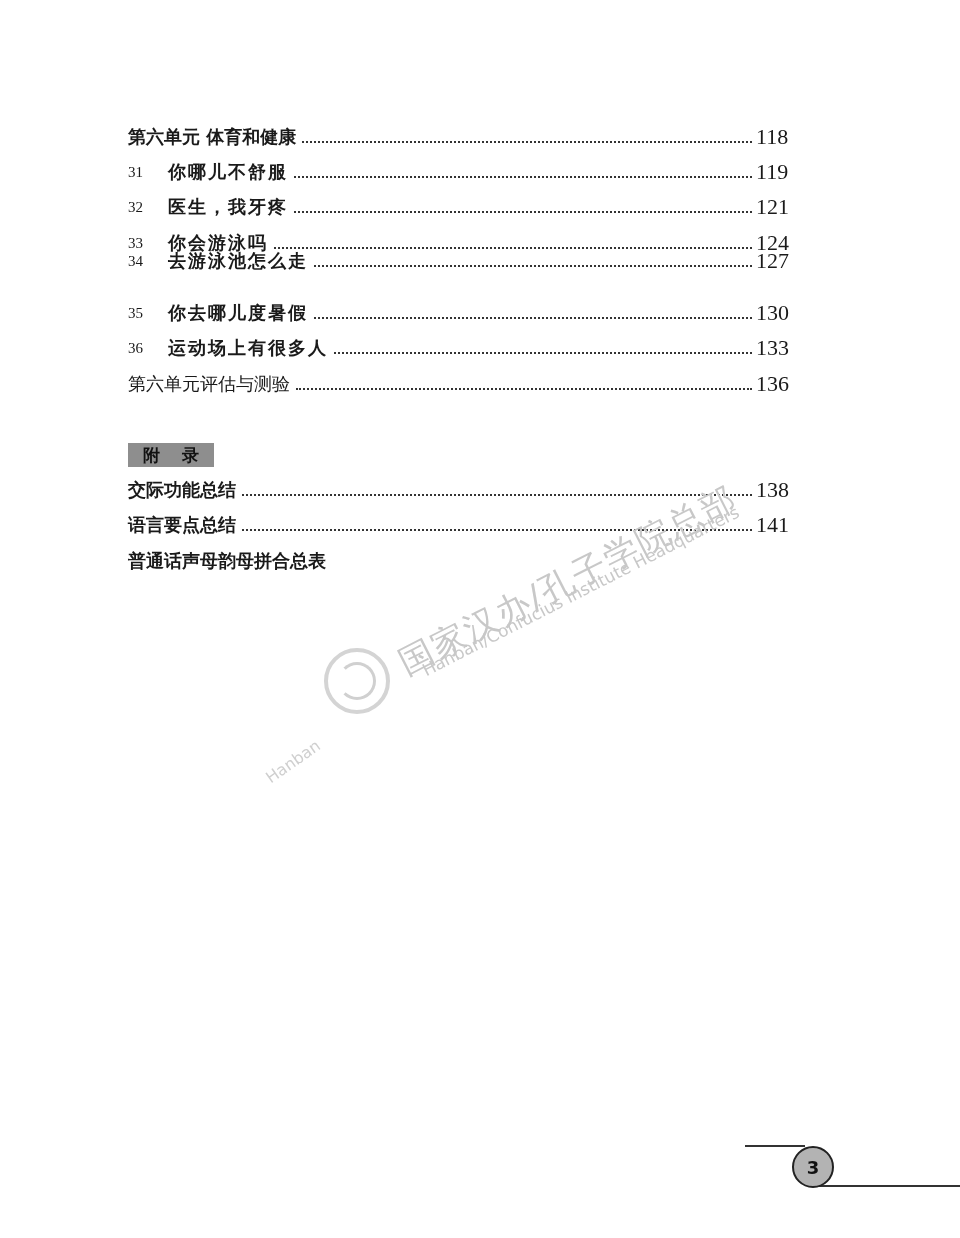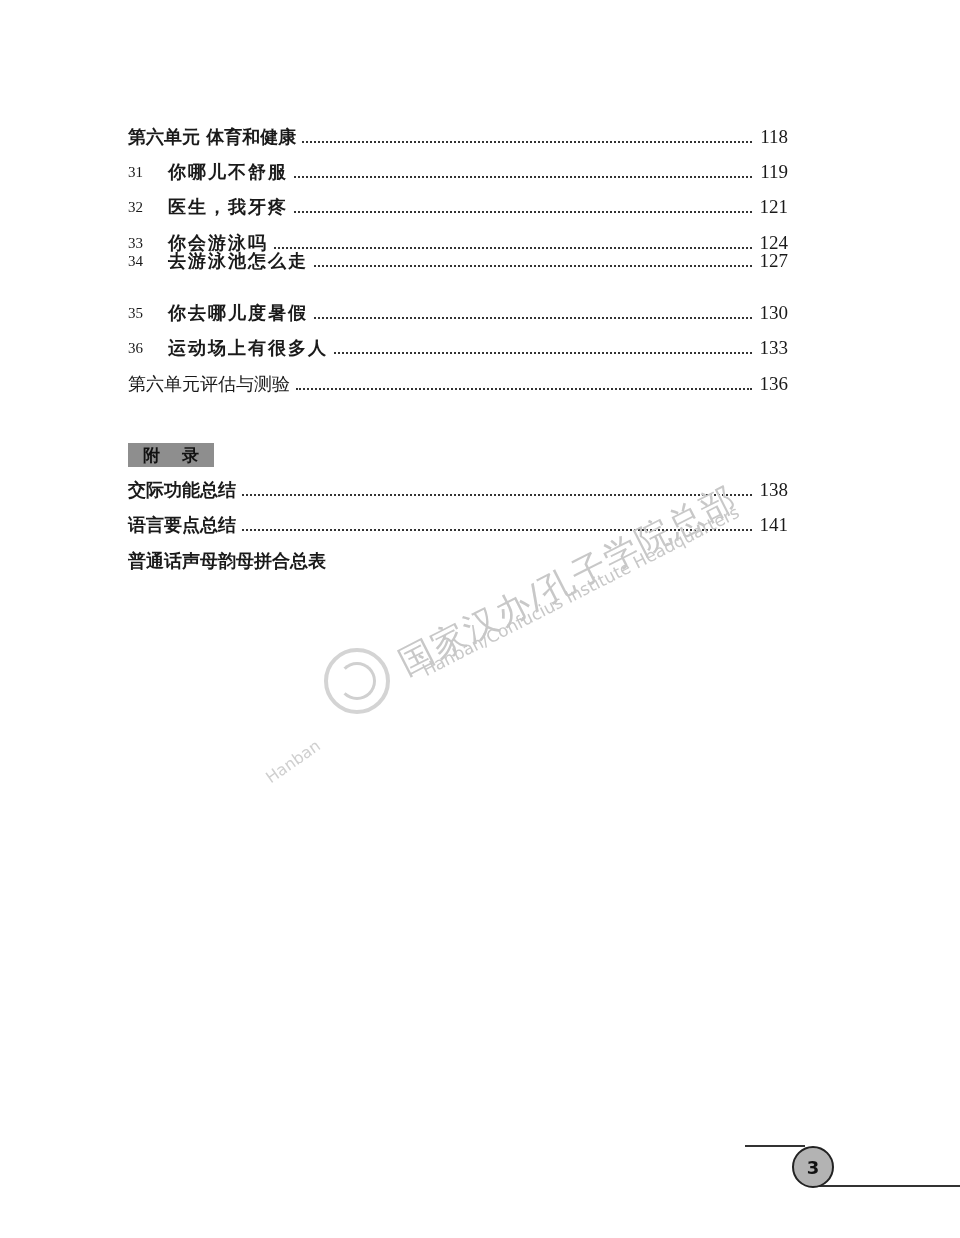--- a/index.html
+++ b/index.html
@@ -32,21 +32,21 @@
     .toc-row .title.plain { font-family: "DejaVu Sans", sans-serif; letter-spacing: 0; }
     .toc-row .title.kai { font-family: "DejaVu Serif", serif; letter-spacing: 2px; font-weight: bold; }
     .toc-row .leader {
       flex: 1 1 auto;
       margin: 0 4px 5px 6px;
       border-bottom: 2px dotted #333;
       height: 0;
     }
     .toc-row .page {
       font-family: "Liberation Serif", serif;
-      font-size: 19px;
+      font-size: 22px;
       width: 32px;
       flex: none;
       text-align: right;
     }
     .appendix-header {
       position: absolute;
       left: 128px; top: 443px;
       width: 86px; height: 24px;
       background: #8e8e8e;
       display: flex; align-items: center; justify-content: space-around;

